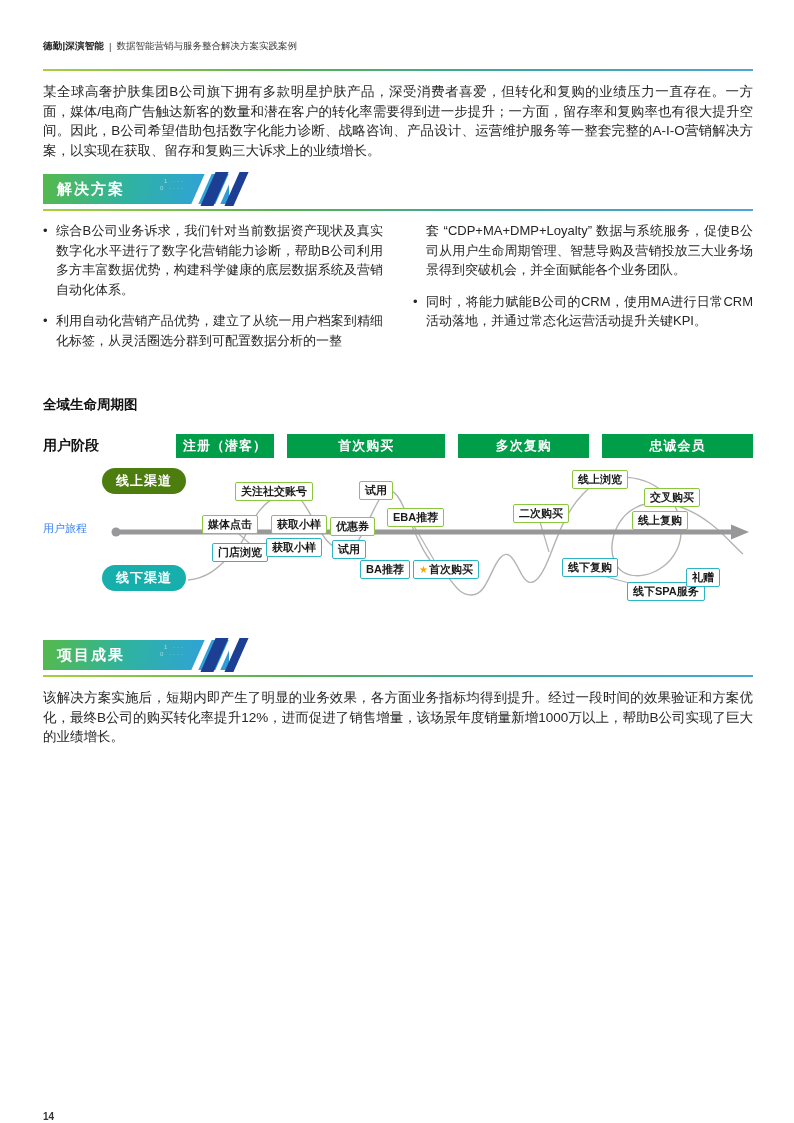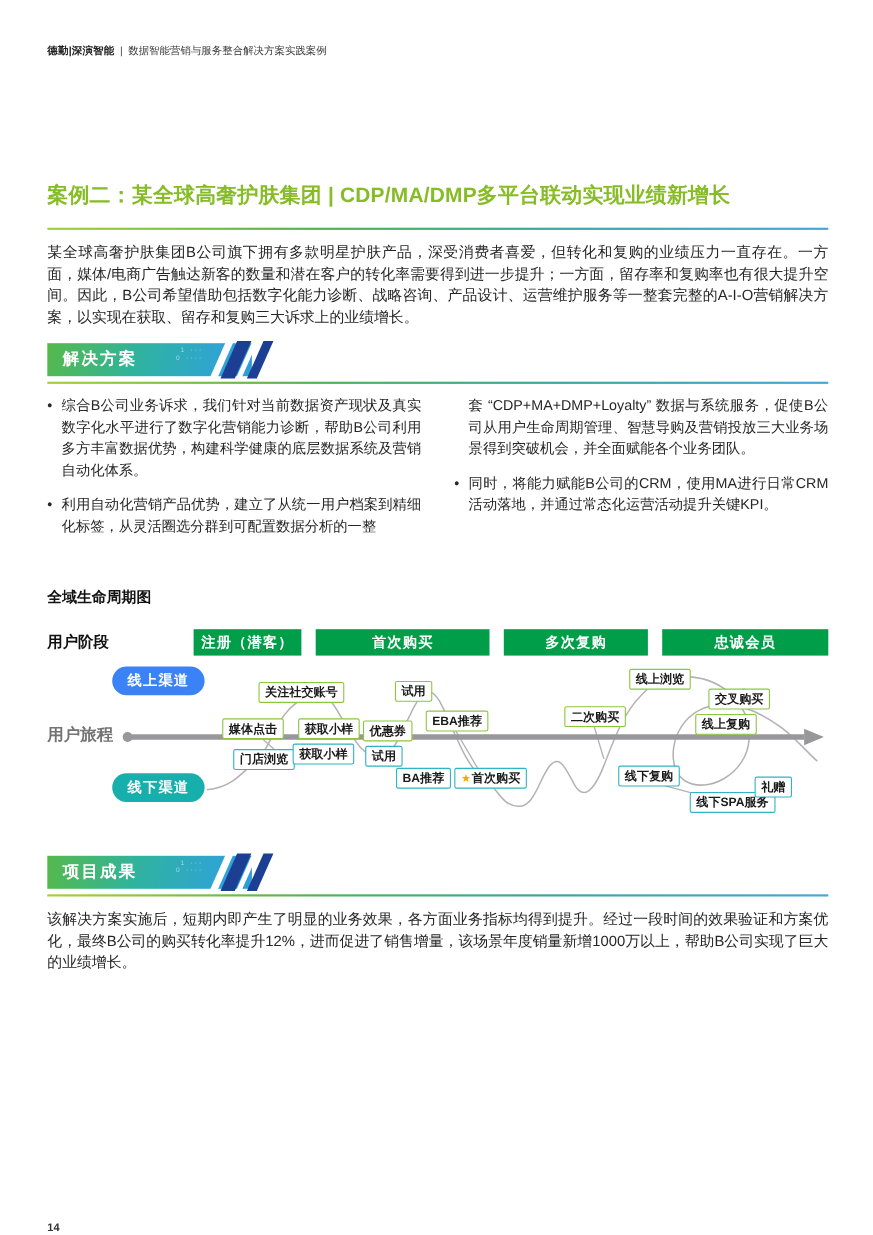--- a/index.html
+++ b/index.html
@@ -50,24 +50,24 @@
   .lc-title { margin-top:34px; font-size:13.5px; font-weight:bold; color:#111; }
   .stage-row { margin-top:20px; display:flex; align-items:center; }
   .stage-label { width:133px; font-size:14px; font-weight:bold; color:#111; }
   .stage-bars { flex:1; display:flex; gap:13px; }
   .stage-bar { height:24px; line-height:24px; background:#009E49; color:#fff;
     font-size:13px; font-weight:bold; text-align:center; letter-spacing:1px; }
   .sb-1 { flex:105; } .sb-2 { flex:170; } .sb-3 { flex:140; } .sb-4 { flex:162; }
 
   .journey { position:relative; margin-top:4px; height:152px; }
   .journey svg { position:absolute; left:0; top:0; z-index:0; }
-  .journey-label { position:absolute; left:0; top:59px; font-size:15px; font-weight:bold; color:#737373; z-index:2; }
+  .journey-label { position:absolute; left:0; top:59px; font-size:11px; font-weight:normal; color:#3b82f6; z-index:2; }
   .pill { position:absolute; z-index:2; width:84px; height:26px; line-height:26px; border-radius:13px;
     color:#fff; font-size:13px; font-weight:bold; text-align:center; letter-spacing:1px; }
-  .pill-online { background:#3b82f6; left:59px; top:6px; }
+  .pill-online { background:#4d7c0f; left:59px; top:6px; }
   .pill-offline { background:#17AFAC; left:59px; top:103px; }
   .tp { position:absolute; z-index:2; background:#fff; border-radius:2px;
     font-size:11px; font-weight:bold; color:#1a1a1a; padding:1px 5px; white-space:nowrap; }
   .tp-on  { border:1.5px solid #8CC63F; }
   .tp-off { border:1.5px solid #2FB4C4; }
   .star { color:#F5A800; margin-right:1px; font-size:10px; }
 
   
   .page-num { position:absolute; left:43px; top:1070px; font-size:10px; font-weight:bold; color:#333;margin-top:41px; }
 </style>
@@ -75,21 +75,20 @@
 <body>
 
 <div class="content">
 
   <div class="doc-header">
     <span class="brand">德勤|深演智能</span>
     <span class="divider">|</span>
     <span class="doc-title">数据智能营销与服务整合解决方案实践案例</span>
   </div>
 
-  <h1 class="case-title">案例二：某全球高奢护肤集团 | CDP/MA/DMP多平台联动实现业绩新增长</h1>
 
   <div class="badge-wrap">
     <div class="section-rule"></div>
   </div>
   <p class="para">某全球高奢护肤集团B公司旗下拥有多款明星护肤产品，深受消费者喜爱，但转化和复购的业绩压力一直存在。一方面，媒体/电商广告触达新客的数量和潜在客户的转化率需要得到进一步提升；一方面，留存率和复购率也有很大提升空间。因此，B公司希望借助包括数字化能力诊断、战略咨询、产品设计、运营维护服务等一整套完整的A-I-O营销解决方案，以实现在获取、留存和复购三大诉求上的业绩增长。</p>
 
   <div class="badge-wrap" style="margin-top:14px;">
     <div class="badge">
       <span>解决方案</span>
       <span class="bits">1 ···<br>0 ····</span>

